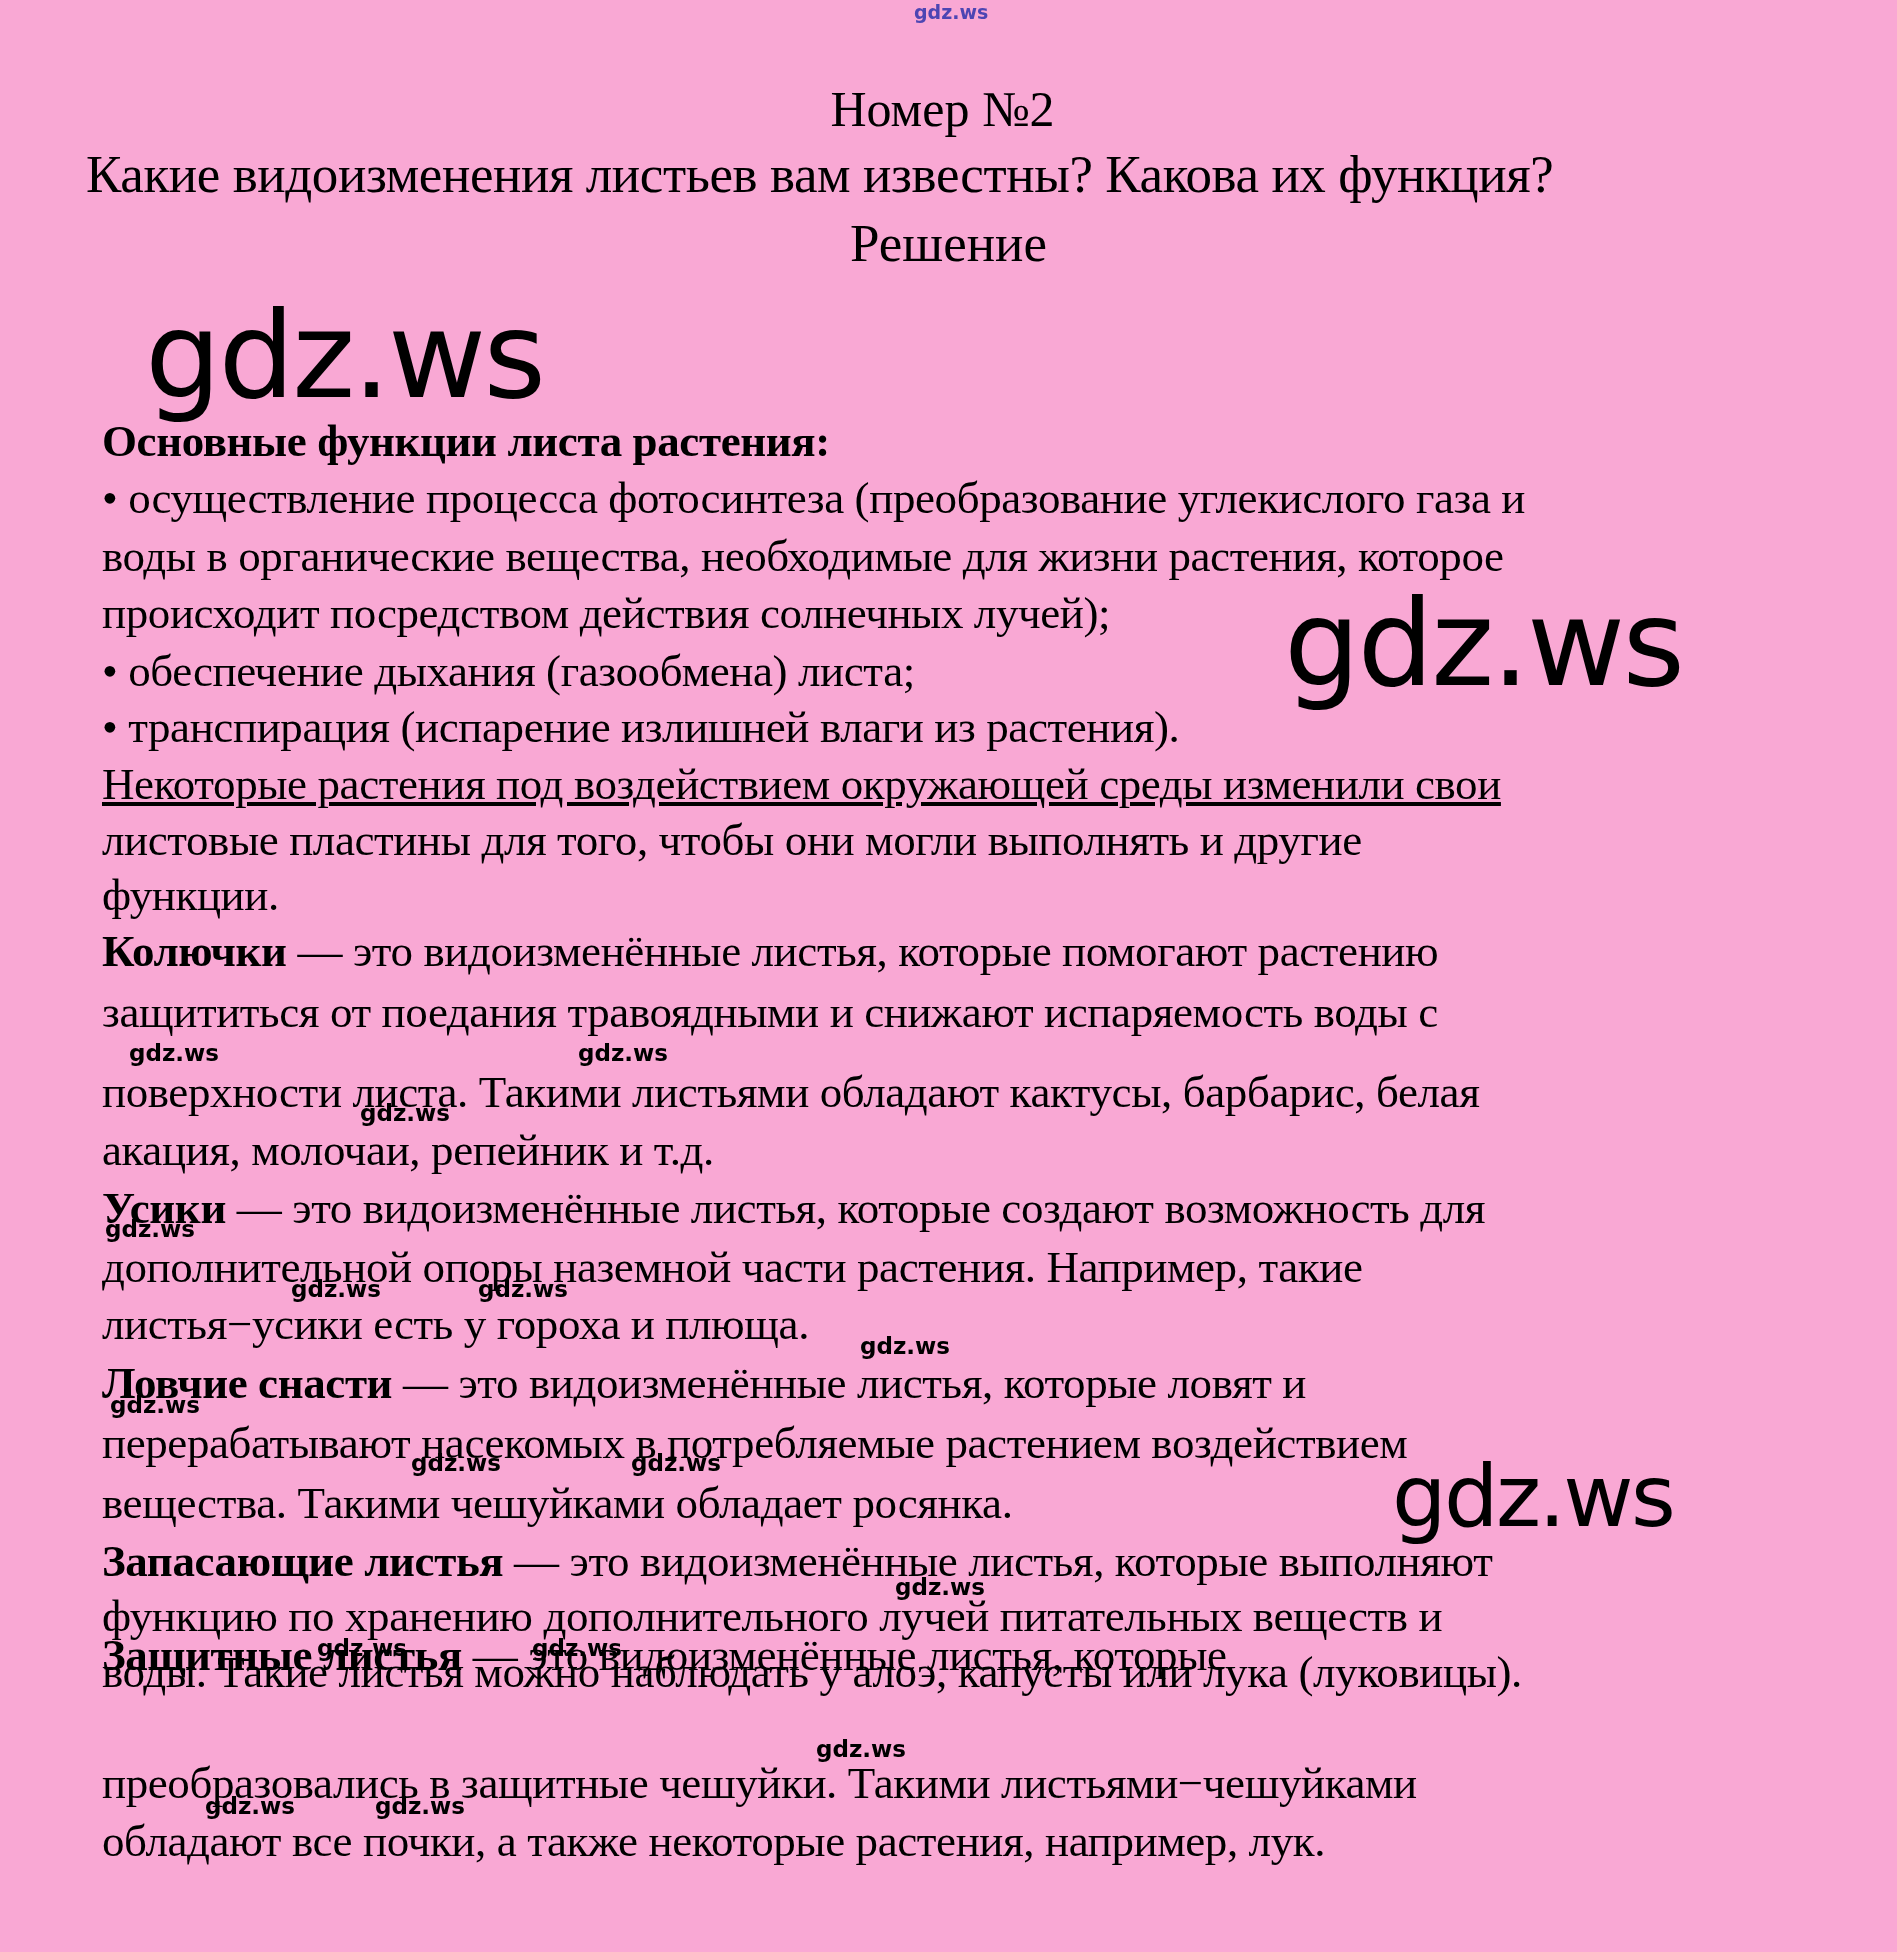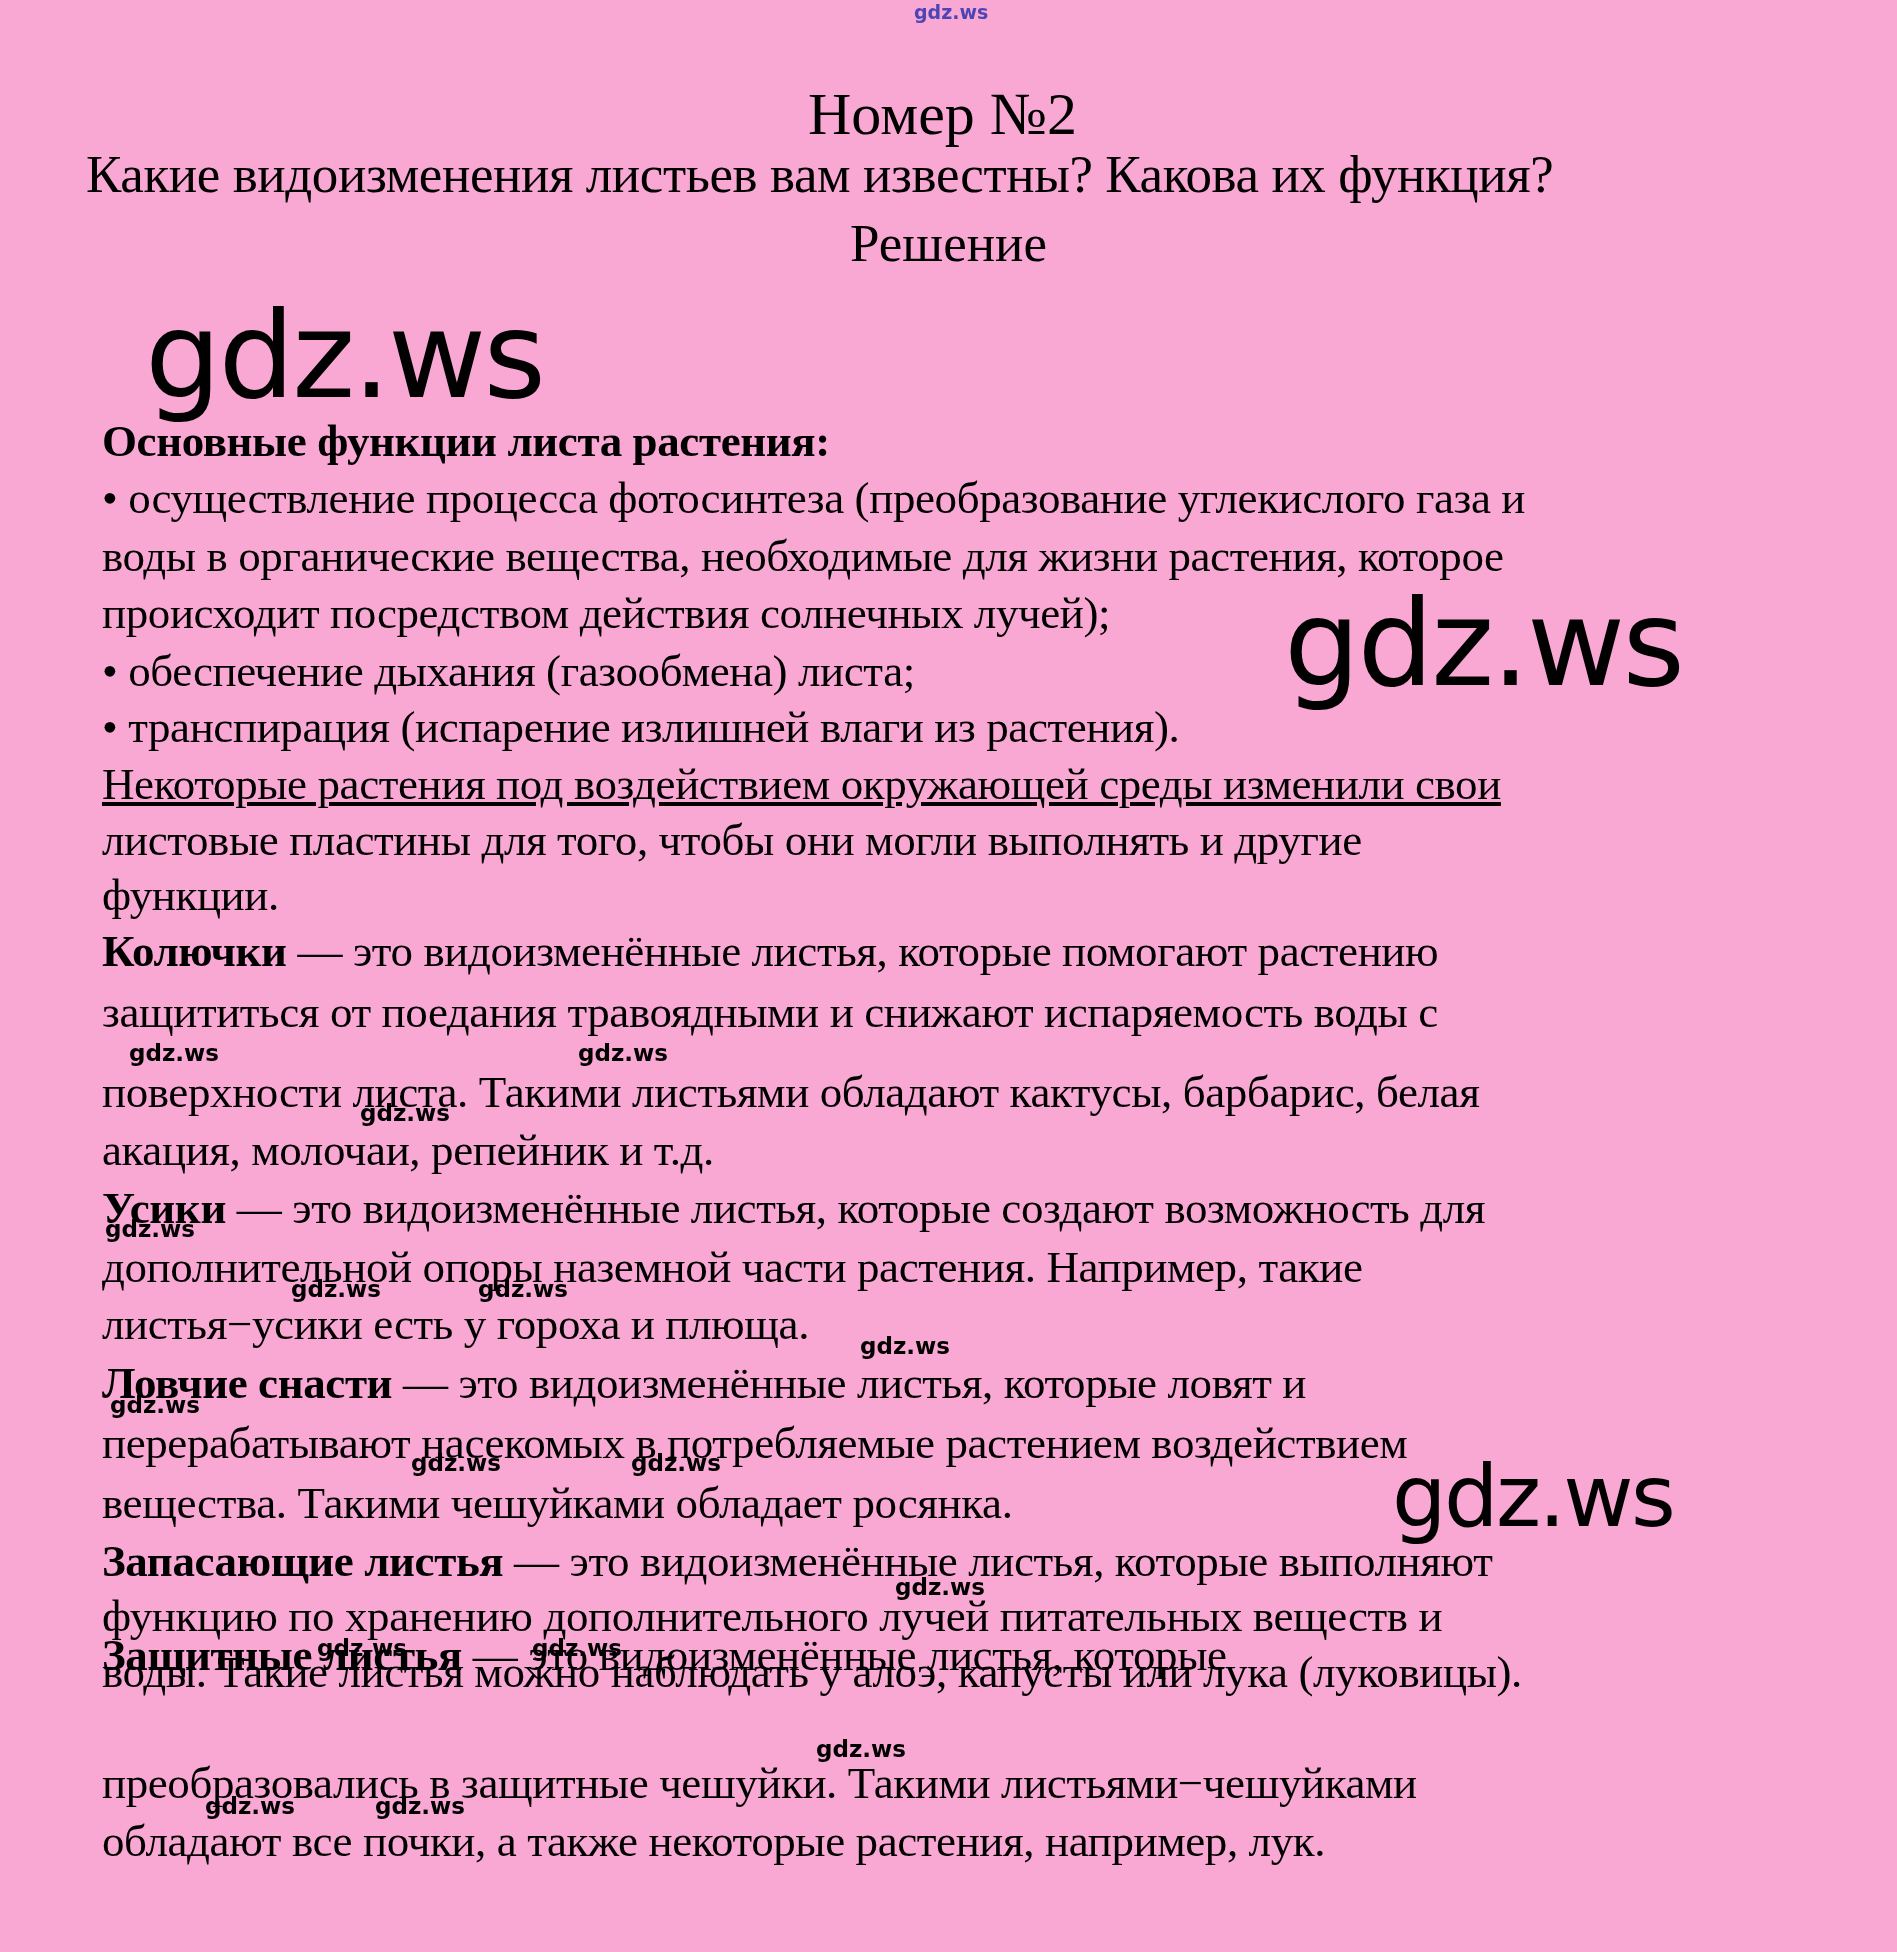--- a/index.html
+++ b/index.html
@@ -7,21 +7,21 @@
     position:relative;
     width:1897px;
     height:1952px;
     background:#f9a8d4;
     color:#000;
     font-family:"Liberation Serif", serif;
     overflow:hidden;
   }
   .doc-title{
     position:absolute;left:0;right:12px;top:84px;
-    text-align:center;font-size:60px;line-height:1;
+    text-align:center;font-size:50px;line-height:1;
     white-space:nowrap;
   }
   .question{
     position:absolute;left:86px;top:148px;
     font-size:53px;line-height:1;white-space:nowrap;
     letter-spacing:-0.4px;
   }
   .solution-label{
     position:absolute;left:0;right:0;top:217px;
     text-align:center;font-size:53px;line-height:1;white-space:nowrap;

